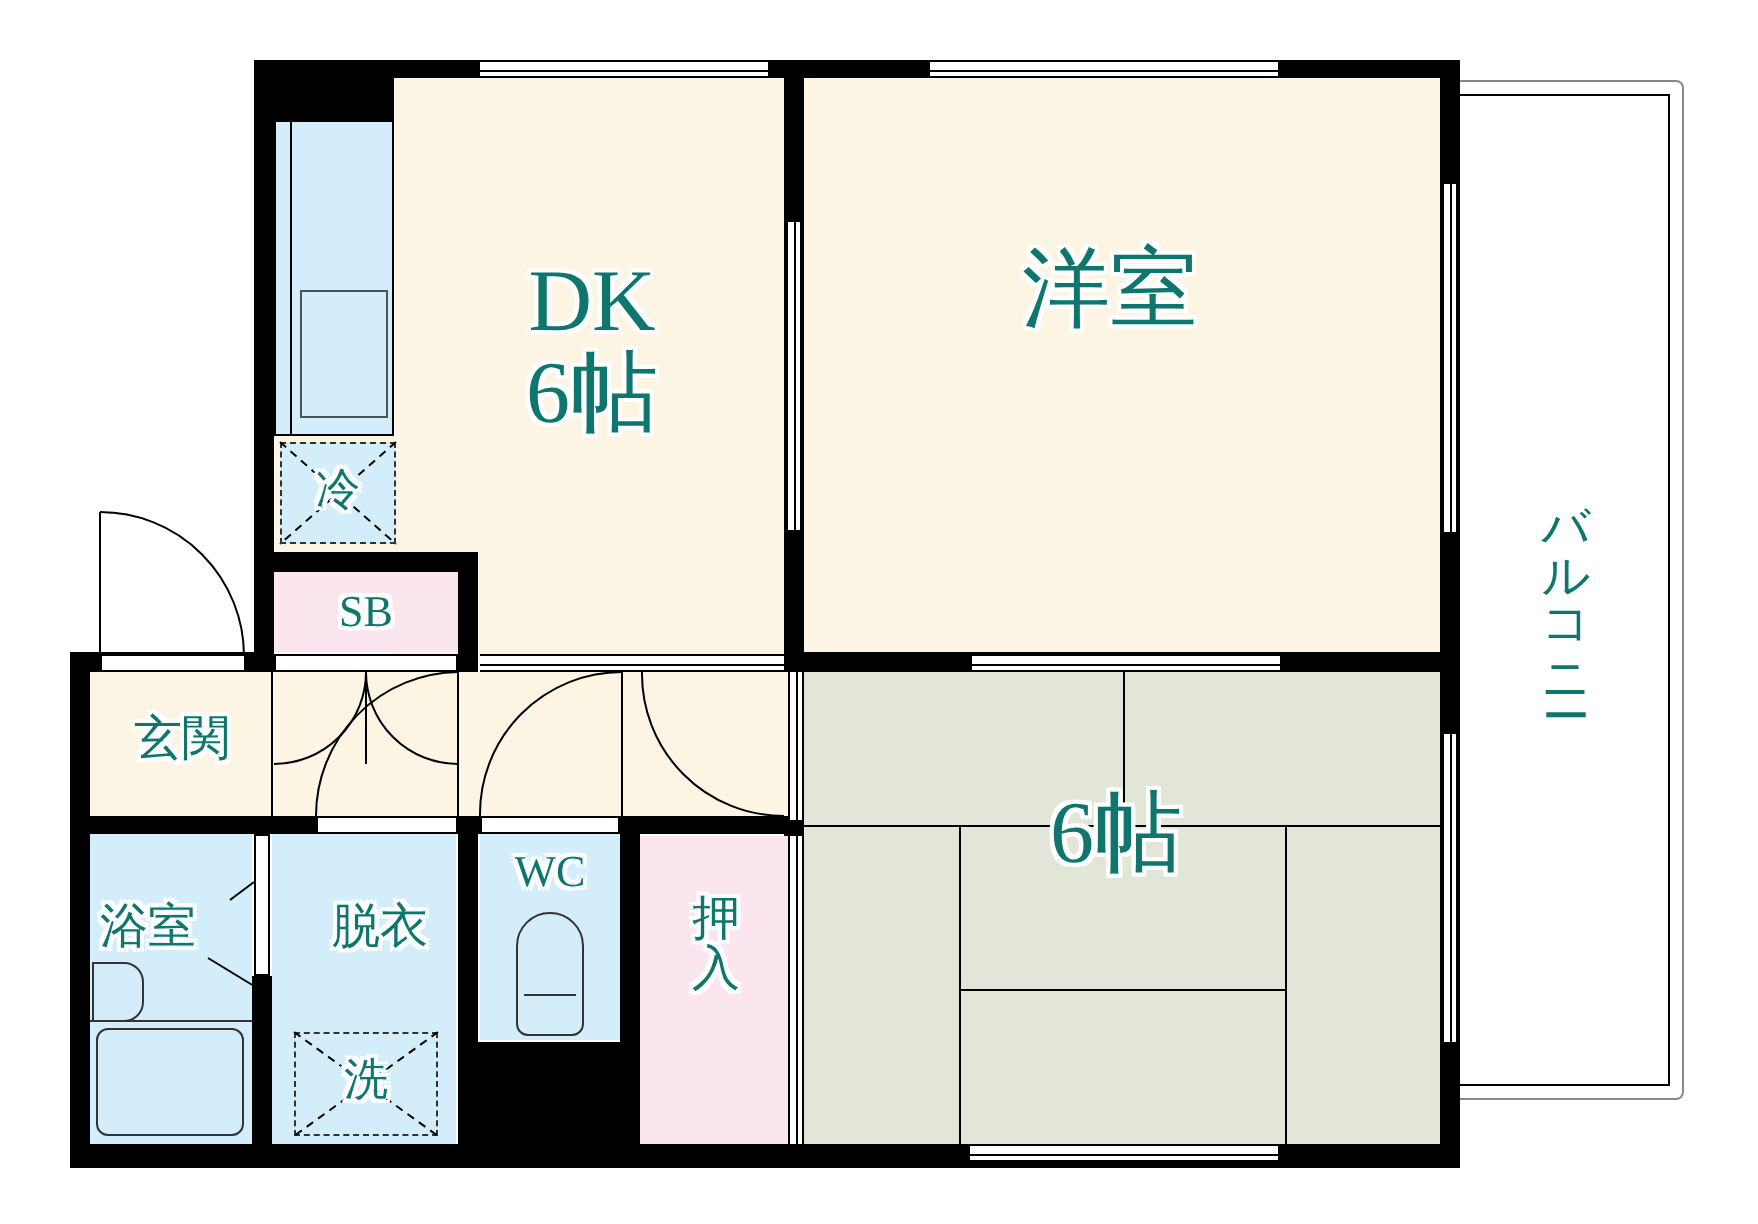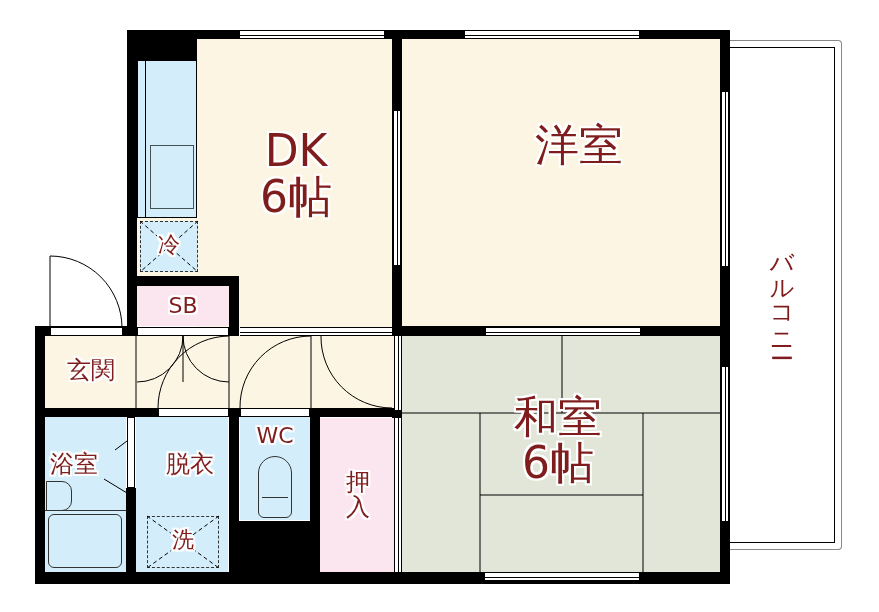--- a/index.html
+++ b/index.html
@@ -1,22 +1,22 @@
 <!DOCTYPE html>
 <html><head>
 <meta charset="utf-8">
 <style>
   html, body { margin: 0; padding: 0; background: #ffffff; }
   body { width: 879px; height: 612px; position: relative; overflow: hidden;
          font-family: "DejaVu Sans", "Liberation Sans", sans-serif; }
   .abs { position: absolute; box-sizing: border-box; }
   .wall { background: #000; }
-  .room-label { position: absolute; color: #7f1d1d; text-align: center; line-height: 1.05;
+  .room-label { position: absolute; color: #0f766e; text-align: center; line-height: 1.05;
     text-shadow: 2px 2px 0 #fff, -2px -2px 0 #fff, 2px -2px 0 #fff, -2px 2px 0 #fff,
-                 0 2px 0 #fff, 0 -2px 0 #fff, 2px 0 0 #fff, -2px 0 0 #fff; }
+                 0 2px 0 #fff, 0 -2px 0 #fff, 2px 0 0 #fff, -2px 0 0 #fff; font-family: Liberation Serif, serif; }
   .big { font-size: 44px; }
   .mid { font-size: 24px; }
   .sm  { font-size: 22px; }
   .win-h { background: #fff; border-top: 1px solid #000; border-bottom: 1px solid #000; }
   .win-h::after { content: ""; position: absolute; left: 0; right: 0; top: 50%; border-top: 1px solid #000; }
   .win-v { background: #fff; border-left: 1px solid #000; border-right: 1px solid #000; }
   .win-v::after { content: ""; position: absolute; top: 0; bottom: 0; left: 50%; border-left: 1px solid #000; }
   .opening { background: #fff; border: 1px solid #000; }
   svg.overlay { position: absolute; left: 0; top: 0; }
 </style>
@@ -125,28 +125,27 @@
       <line x1="147" y1="516" x2="219" y2="568"></line>
       <line x1="219" y1="516" x2="147" y2="568"></line>
     </g>
   </g>
 </svg>
 
 <div class="room-label big" style="left:236px;top:128px;width:120px;">
   <div>DK</div>
   <div>6帖</div>
 </div>
-<div class="room-label big" style="left:504px;top:122px;width:150px;">
+<div class="room-label big" style="left:480px;top:122px;width:150px;">
   <div>洋室</div>
 </div>
 <div class="room-label big" style="left:488px;top:394px;width:140px;">
-  <div>和室</div>
   <div>6帖</div>
 </div>
 <div class="room-label mid" style="left:48px;top:358px;width:86px;">玄関</div>
 <div class="room-label sm" style="left:136px;top:294px;width:94px;">SB</div>
 <div class="room-label sm" style="left:140px;top:233px;width:58px;">冷</div>
 <div class="room-label mid" style="left:46px;top:452px;width:56px;">浴室</div>
 <div class="room-label mid" style="left:136px;top:452px;width:108px;">脱衣</div>
 <div class="room-label sm" style="left:147px;top:528px;width:72px;">洗</div>
 <div class="room-label sm" style="left:240px;top:424px;width:70px;">WC</div>
-<div class="room-label mid" style="left:344px;top:470px;width:28px;word-break:break-all;">押入</div>
+<div class="room-label mid" style="left:344px;top:448px;width:28px;word-break:break-all;">押入</div>
 <div class="room-label mid" style="left:766px;top:236px;width:28px;writing-mode:vertical-rl;text-orientation:upright;">バルコニー</div>
 
 </body></html>

